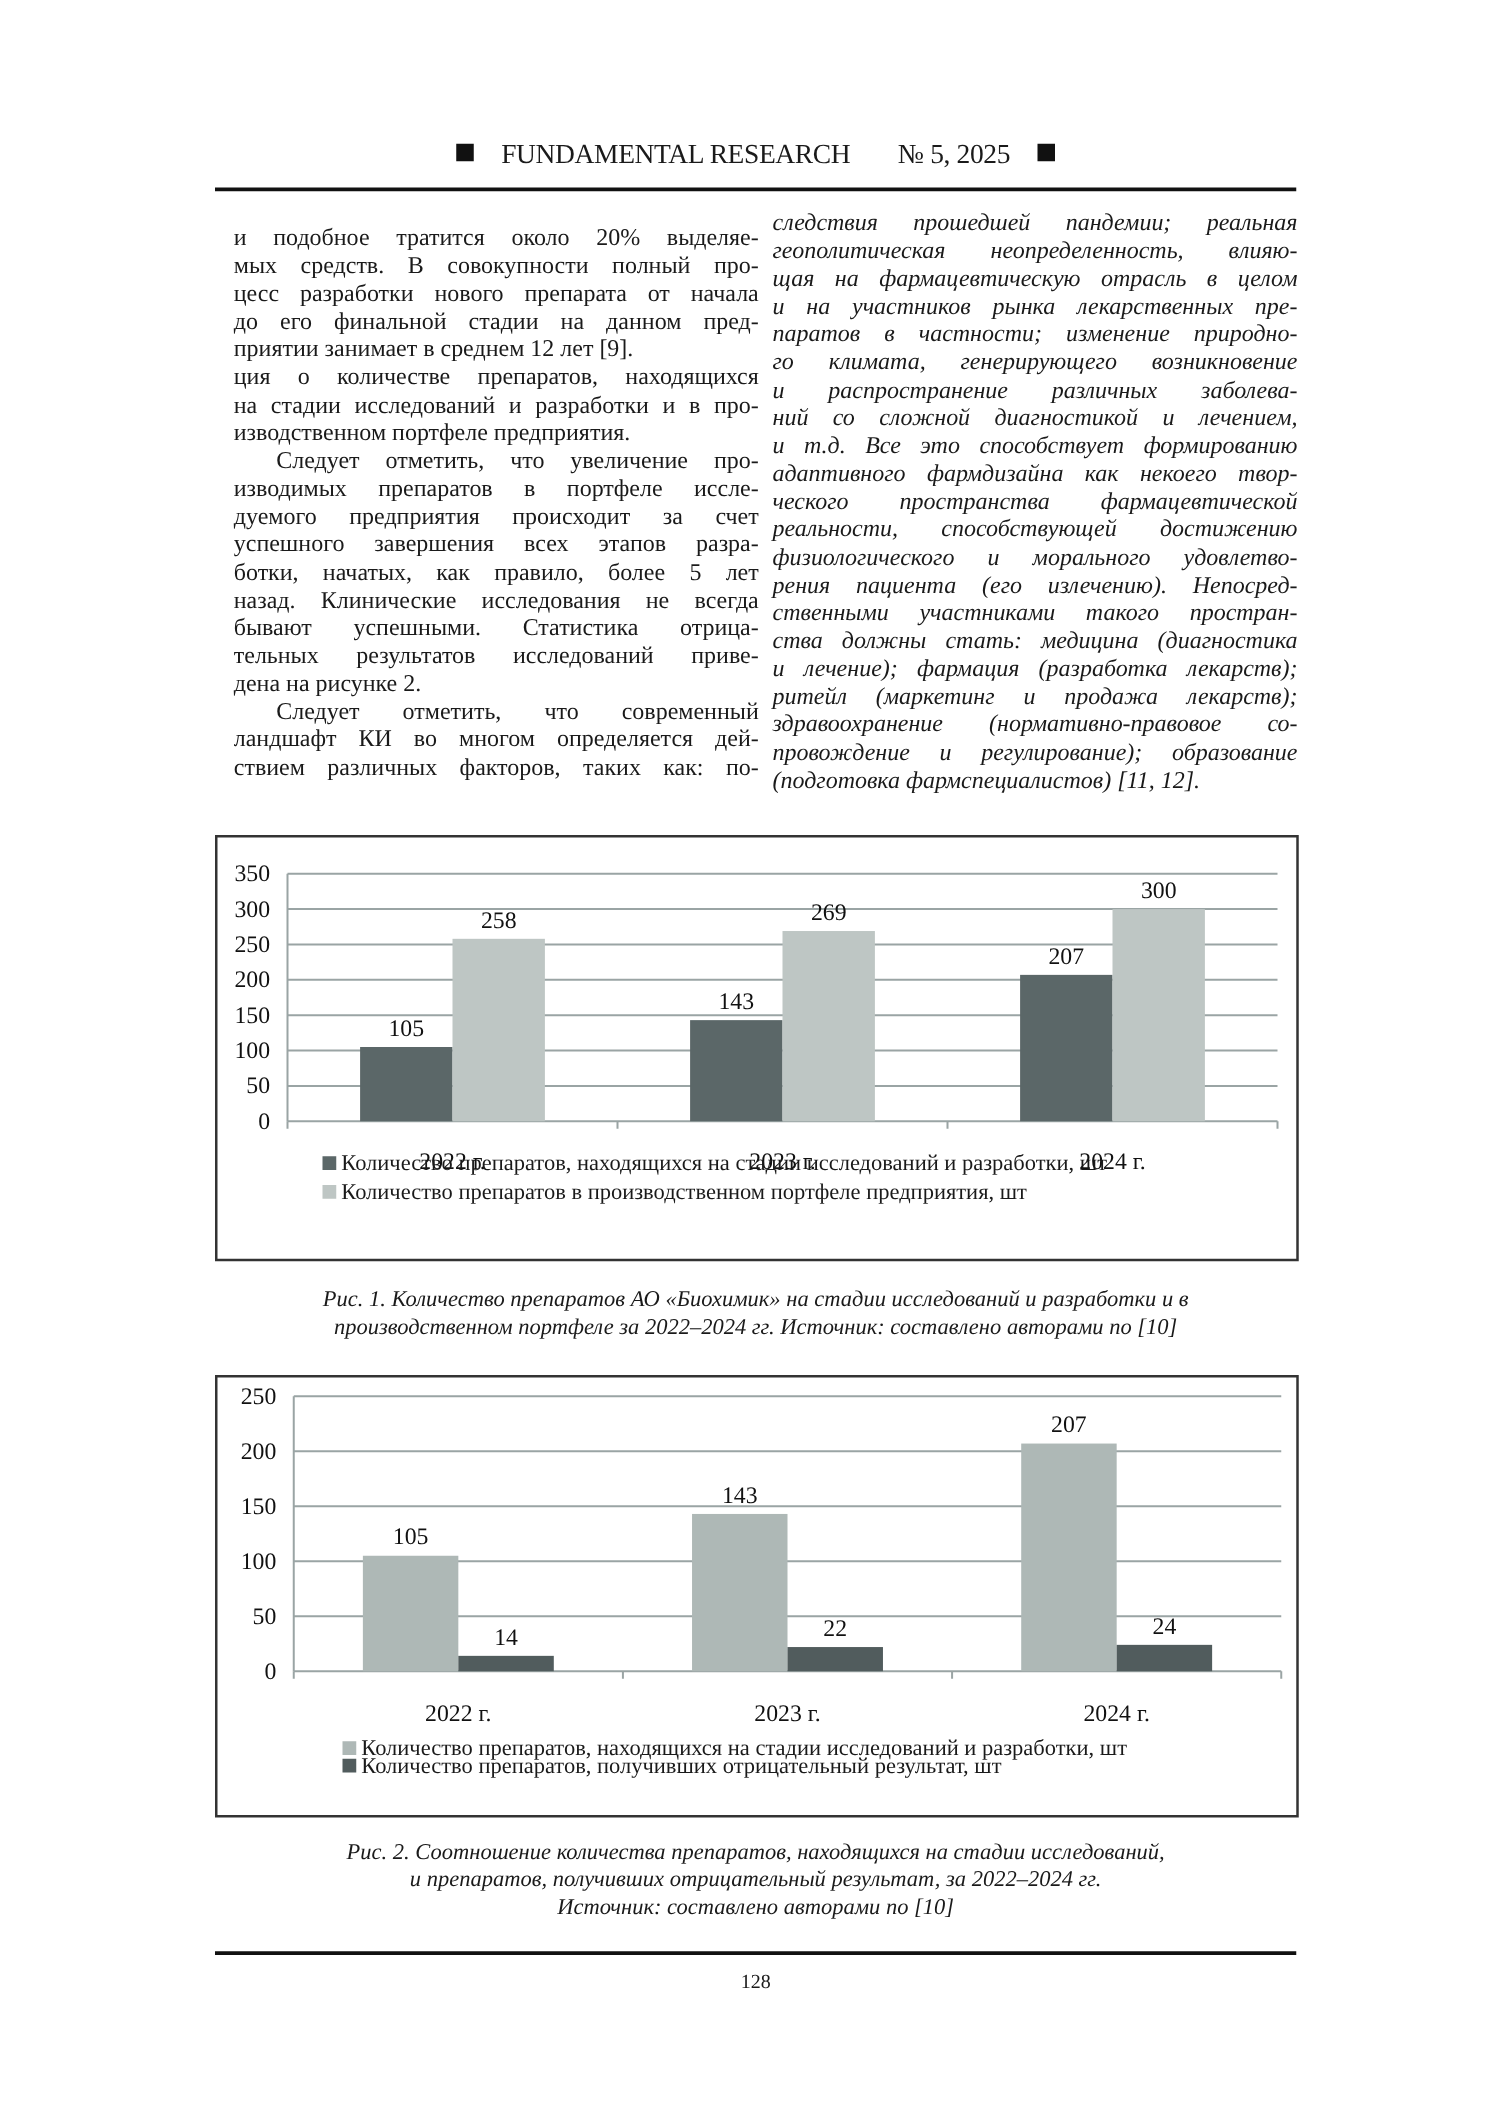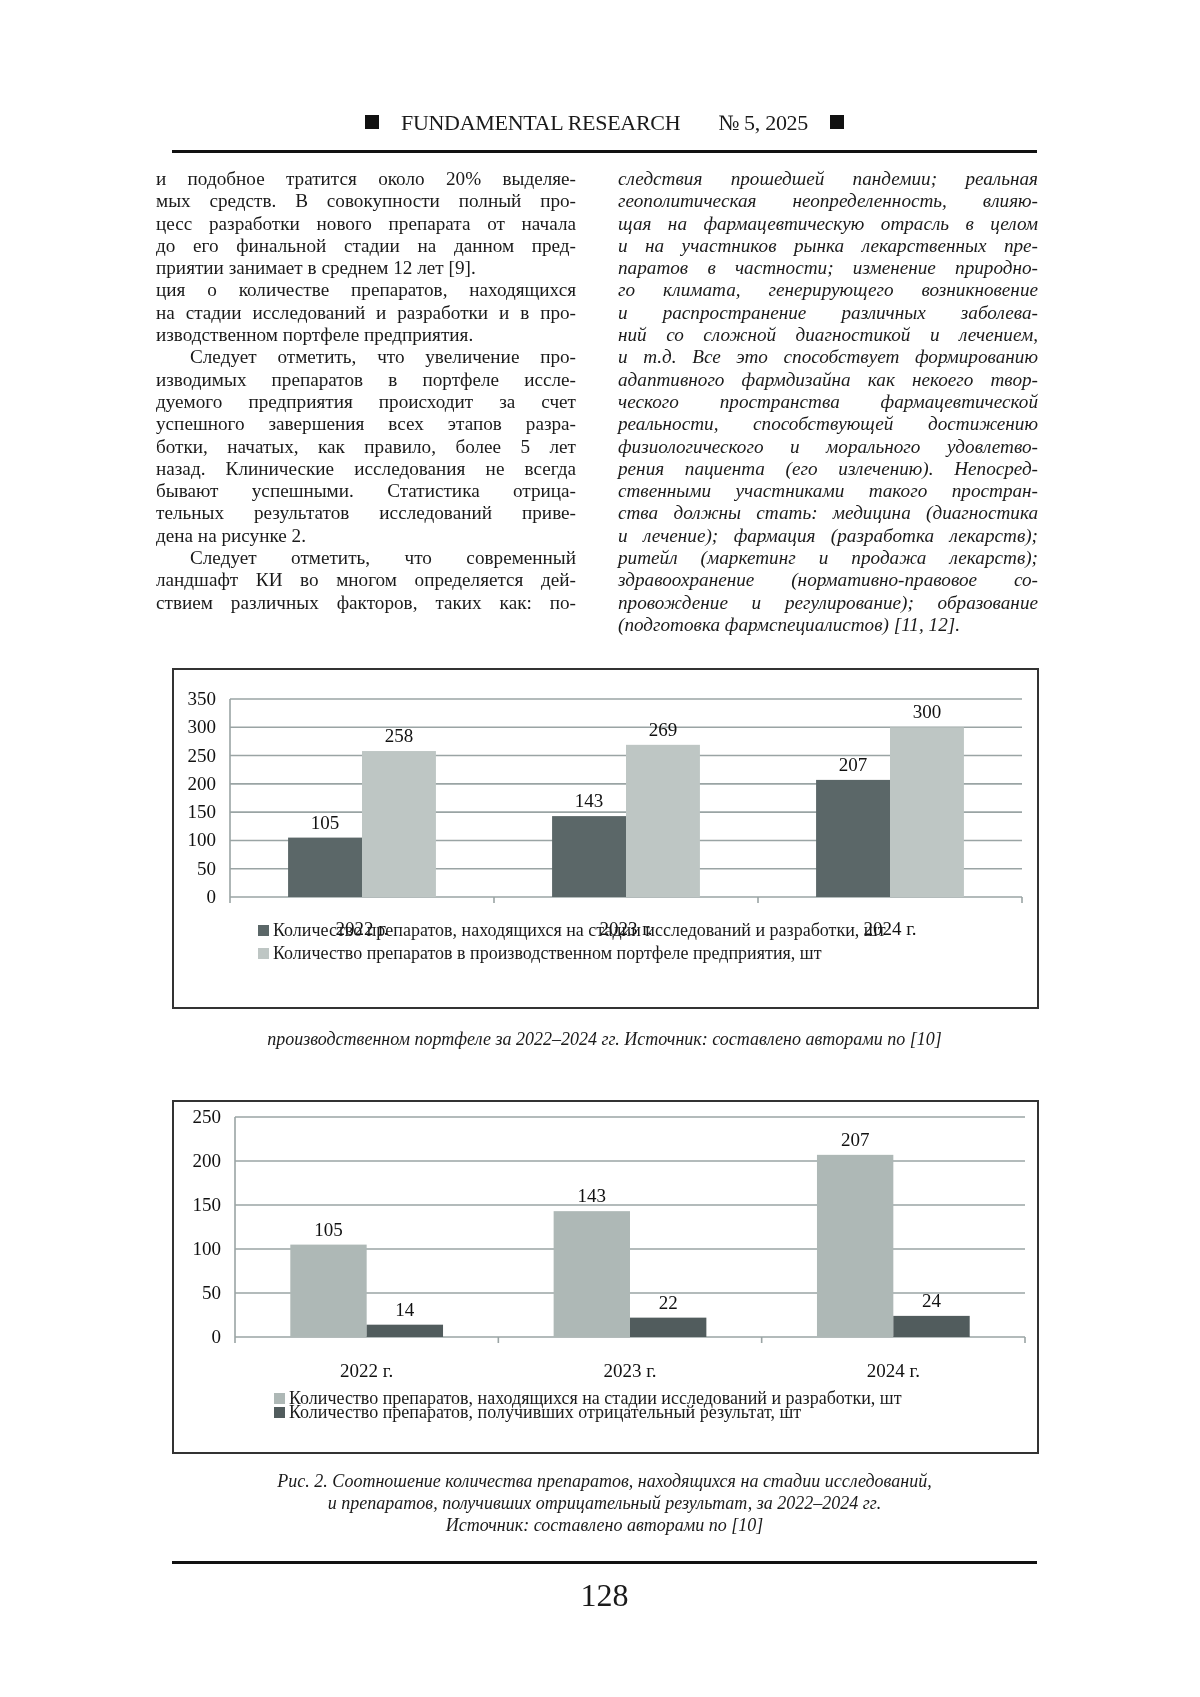--- a/index.html
+++ b/index.html
@@ -6,34 +6,34 @@
   body { width: 1200px; height: 1697px; position: relative; overflow: hidden;
          font-family: "Liberation Serif", "DejaVu Serif", serif; color: #1a1a1a; }
   .header { position: absolute; top: 110px; left: 172px; width: 865px; height: 34px;
             text-align: center; font-size: 22px; letter-spacing: -0.3px; }
   .header .sq { display: inline-block; width: 14px; height: 14px; background: #111;
                 vertical-align: 1px; margin: 0 22px; }
   .header .num { margin-left: 38px; }
   .rule-top { position: absolute; top: 150px; left: 172px; width: 865px; height: 3px; background: #111; }
   .rule-bottom { position: absolute; top: 1561px; left: 172px; width: 865px; height: 3px; background: #111; }
   .col { position: absolute; top: 168px; width: 420px; font-size: 19.2px; line-height: 22.3px; }
-  .col.left { left: 156px; }
+  .col.left { left: 187px; margin-top: 12px; }
   .col.right { left: 618px; font-style: italic; }
   .col .ln { display: block; text-align: justify; text-align-last: justify; white-space: nowrap; height: 22.3px; }
   .col .ln.last { text-align-last: left; }
   .col .ln.indent { padding-left: 34px; }
   .figure { position: absolute; left: 172px; width: 863px; border: 2px solid #333; background: #fff; }
   .fig1 { top: 668px; height: 337px; }
   .fig2 { top: 1100px; height: 350px; }
   .figure svg { position: absolute; left: 0; top: 0; }
   .caption { position: absolute; left: 172px; width: 865px; text-align: center;
              font-style: italic; font-size: 18px; line-height: 22px; }
   .cap1 { top: 1028px; }
   .cap2 { top: 1470px; }
-  .pagenum { position: absolute; top: 1577px; left: 172px; width: 865px; text-align: center; font-size: 32px; }
+  .pagenum { position: absolute; top: 1577px; left: 172px; width: 865px; text-align: center; font-size: 16px; }
   .legend { position: absolute; left: 0; width: 100%; font-size: 18px; }
   .legend .item { position: absolute; white-space: nowrap; }
   .legend .sw { display: inline-block; width: 11px; height: 11px; margin-right: 4px; vertical-align: 0px; }
 </style>
 </head>
 <body>
 
 <div class="header">
   <span class="sq"></span><span>FUNDAMENTAL RESEARCH</span><span class="num">№ 5,  2025</span><span class="sq"></span>
 </div>
@@ -128,20 +128,21 @@
     <div class="item" style="left:84px; top:0">
       <span class="sw" style="background:#5b6768"></span><span>Количество препаратов, находящихся на стадии исследований и разработки, шт</span>
     </div>
     <div class="item" style="left:84px; top:23px">
       <span class="sw" style="background:#bec6c4"></span><span>Количество препаратов в производственном портфеле предприятия, шт</span>
     </div>
   </div>
 </div>
 
 <div class="caption cap1">
+  <div>Рис. 1. Количество препаратов АО «Биохимик» на стадии исследований и разработки и в</div>
   <div>производственном портфеле за 2022–2024 гг. Источник: составлено авторами по [10]</div>
 </div>
 
 <div class="figure fig2">
   <svg id="chart2" width="863" height="350">
       <line x1="61" x2="851" y1="235" y2="235" stroke="#9aa4a4" stroke-width="1.6"></line>
       <text x="47" y="241" text-anchor="end" font-size="19" font-family="Liberation Serif, DejaVu Serif, serif" fill="#111">0</text>
       <line x1="61" x2="851" y1="191" y2="191" stroke="#9aa4a4" stroke-width="1.6"></line>
       <text x="47" y="197" text-anchor="end" font-size="19" font-family="Liberation Serif, DejaVu Serif, serif" fill="#111">50</text>
       <line x1="61" x2="851" y1="147" y2="147" stroke="#9aa4a4" stroke-width="1.6"></line>

